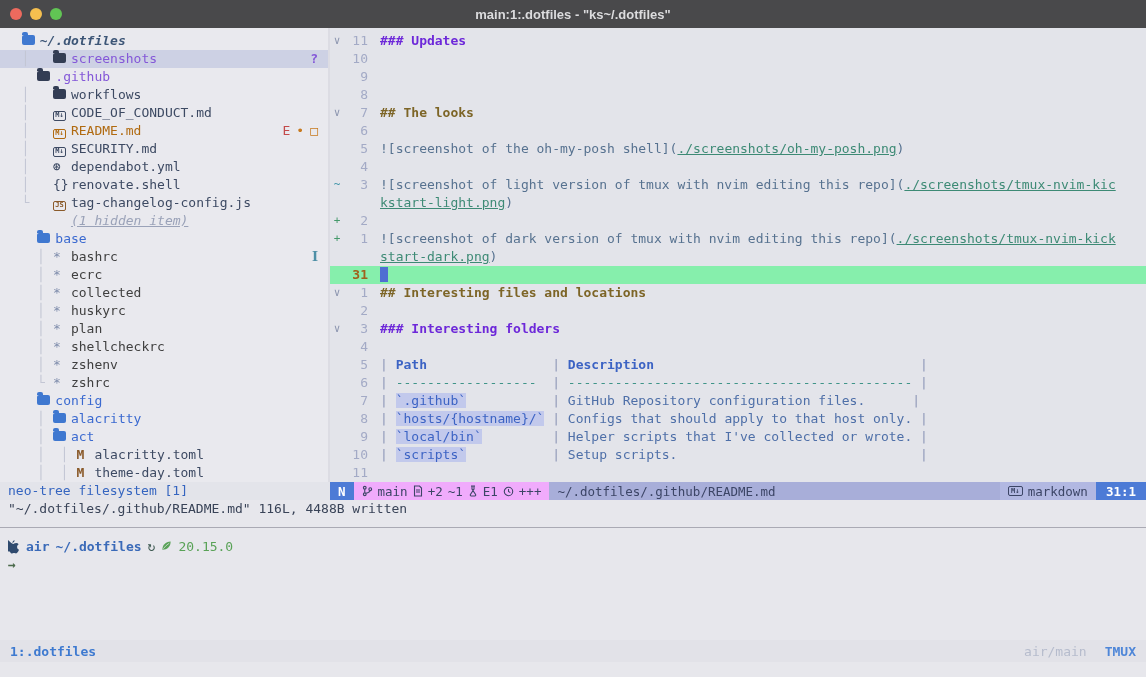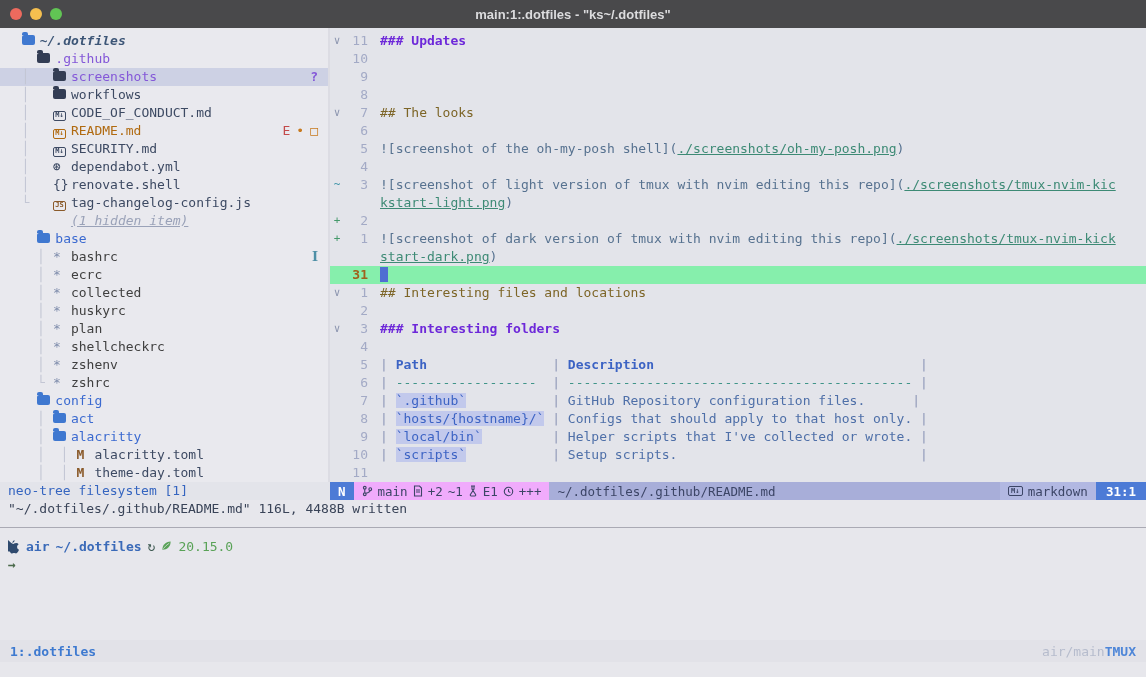--- a/index.html
+++ b/index.html
@@ -48,21 +48,21 @@
   
   .eline { height:18px; line-height:18px; white-space:pre; display:flex; position:relative; color:#577290; }
   .eline.cur { background:#86efac; }
   .gcol { width:14px; flex:0 0 14px; text-align:center; font-size:11px; }
   .sg-fold { color:#8d96b0; }
   .sg-add { color:#44996a; }
   .sg-change { color:#3f93a8; }
   .ncol { width:24px; flex:0 0 24px; text-align:right; color:#a3aac6; }
   .ncol.curnum { color:#a0611c; font-weight:bold; }
   .tcol { padding-left:12px; white-space:pre; }
-  .sg-h2 { color:#7d6527; font-weight:normal; }
+  .sg-h2 { color:#7d6527; font-weight:bold; }
   .sg-h3 { color:#6d28d9; font-weight:bold; }
   .sg-code { color:#3c63c4; background:#c2c9ec; }
   .sg-txt { color:#577290; }
   .sg-link { color:#3d8a75; text-decoration:underline; }
   .sg-pipe { color:#8f98b8; }
   .sg-th { color:#3c63c4; font-weight:bold; }
   .sg-dash { color:#3f9488; }
   .sg-cell { color:#4e6fa8; }
   .sg-plain { color:#577290; }
   .cursorblock { display:inline-block; width:8px; height:15px; background:#4f6ed2; vertical-align:-3px; }
@@ -89,21 +89,21 @@
   .sline { height:18px; line-height:18px; display:flex; align-items:center; gap:6px; white-space:pre; }
   .p-blue { color:#3a6ab8; font-weight:bold; }
   .p-green { color:#59a257; }
   .p-dark { color:#3f5a52; }
   .p-arrow { color:#4c6b4c; font-weight:bold; }
   .appleicon { color:#2f4a6e; display:inline-flex; }
 
   
   .tmuxbar { height:22px; flex:0 0 auto; background:#e2e2e8; display:flex; align-items:center; padding:0 10px; }
   .tm-left { color:#3e7ad0; font-weight:bold; }
-  .tm-right { margin-left:auto; display:flex; gap:0; }
+  .tm-right { margin-left:auto; display:flex; gap:18px; }
   .tm-faint { color:#b6bccd; }
   .tm-label { color:#4e86d8; font-weight:bold; }
   .bottompad { height:15px; flex:0 0 auto; background:#e7e7ec; }
 </style>
 </head>
 <body>
 
 <div class="window">
 
   <div class="titlebar">
@@ -111,42 +111,42 @@
       <span class="light red"></span>
       <span class="light yellow"></span>
       <span class="light green"></span>
     </div>
     <div class="title">main:1:.dotfiles - "ks~/.dotfiles"</div>
   </div>
 
   <div class="main">
     <div class="sidebar" id="sidebar">
         <div class="srow"><span class="pre">  </span><span class="sicon ic-blue"><span class="icn-folder"></span></span><span class="sc-root">~/.dotfiles</span></div>
+        <div class="srow sel"><span class="pre">  │   </span><span class="sicon ic-darknavy"><span class="icn-folder"></span></span><span class="sc-purple">screenshots</span><span class="badges"><span class="b-purple">?</span></span></div>
         <div class="srow"><span class="pre">    </span><span class="sicon ic-darknavy"><span class="icn-folder"></span></span><span class="sc-purple">.github</span></div>
-        <div class="srow sel"><span class="pre">  │   </span><span class="sicon ic-darknavy"><span class="icn-folder"></span></span><span class="sc-purple">screenshots</span><span class="badges"><span class="b-purple">?</span></span></div>
         <div class="srow"><span class="pre">  │   </span><span class="sicon ic-darknavy"><span class="icn-folder"></span></span><span class="sc-dark">workflows</span></div>
         <div class="srow"><span class="pre">  │   </span><span class="sicon sc-dark"><span class="fbox">M↓</span></span><span class="sc-dark">CODE_OF_CONDUCT.md</span></div>
         <div class="srow"><span class="pre">  │   </span><span class="sicon sc-orange"><span class="fbox">M↓</span></span><span class="sc-orange">README.md</span><span class="badges"><span class="b-red">E</span><span class="b-orange">•</span><span class="b-orange">□</span></span></div>
         <div class="srow"><span class="pre">  │   </span><span class="sicon sc-dark"><span class="fbox">M↓</span></span><span class="sc-dark">SECURITY.md</span></div>
         <div class="srow"><span class="pre">  │   </span><span class="sicon sc-dark">⊛</span><span class="sc-dark">dependabot.yml</span></div>
         <div class="srow"><span class="pre">  │   </span><span class="sicon sc-dark">{}</span><span class="sc-dark">renovate.shell</span></div>
         <div class="srow"><span class="pre">  └   </span><span class="sicon ic-toml"><span class="fbox">JS</span></span><span class="sc-dark">tag-changelog-config.js</span></div>
         <div class="srow"><span class="pre">      </span><span class="sicon " style="width: 0px;"></span><span class="sc-muted">(1 hidden item)</span></div>
         <div class="srow"><span class="pre">    </span><span class="sicon ic-blue"><span class="icn-folder"></span></span><span class="sc-blue">base</span></div>
         <div class="srow"><span class="pre">    │ </span><span class="sicon ic-star">*</span><span class="sc-fileblue">bashrc</span><span class="badges"><span class="b-ibeam">I</span></span></div>
         <div class="srow"><span class="pre">    │ </span><span class="sicon ic-star">*</span><span class="sc-fileblue">ecrc</span></div>
         <div class="srow"><span class="pre">    │ </span><span class="sicon ic-star">*</span><span class="sc-fileblue">collected</span></div>
         <div class="srow"><span class="pre">    │ </span><span class="sicon ic-star">*</span><span class="sc-fileblue">huskyrc</span></div>
         <div class="srow"><span class="pre">    │ </span><span class="sicon ic-star">*</span><span class="sc-fileblue">plan</span></div>
         <div class="srow"><span class="pre">    │ </span><span class="sicon ic-star">*</span><span class="sc-fileblue">shellcheckrc</span></div>
         <div class="srow"><span class="pre">    │ </span><span class="sicon ic-star">*</span><span class="sc-fileblue">zshenv</span></div>
         <div class="srow"><span class="pre">    └ </span><span class="sicon ic-star">*</span><span class="sc-fileblue">zshrc</span></div>
         <div class="srow"><span class="pre">    </span><span class="sicon ic-blue"><span class="icn-folder"></span></span><span class="sc-blue">config</span></div>
+        <div class="srow"><span class="pre">    │ </span><span class="sicon ic-blue"><span class="icn-folder"></span></span><span class="sc-blue">alacritty</span></div>
         <div class="srow"><span class="pre">    │ </span><span class="sicon ic-blue"><span class="icn-folder"></span></span><span class="sc-blue">act</span></div>
-        <div class="srow"><span class="pre">    │ </span><span class="sicon ic-blue"><span class="icn-folder"></span></span><span class="sc-blue">alacritty</span></div>
         <div class="srow"><span class="pre">    │  │ </span><span class="sicon ic-toml" style="font-weight: bold;">M</span><span class="sc-dark">alacritty.toml</span></div>
         <div class="srow"><span class="pre">    │  │ </span><span class="sicon ic-toml" style="font-weight: bold;">M</span><span class="sc-dark">theme-day.toml</span></div>
       </div>
     <div class="editorpane" id="editor">
         <div class="eline"><span class="gcol sg-fold">∨</span><span class="ncol">11</span><span class="tcol"><span class="sg-h3">### Updates</span></span></div>
         <div class="eline"><span class="gcol"></span><span class="ncol">10</span><span class="tcol"></span></div>
         <div class="eline"><span class="gcol"></span><span class="ncol">9</span></div>
         <div class="eline"><span class="gcol"></span><span class="ncol">8</span><span class="tcol"></span></div>
         <div class="eline"><span class="gcol sg-fold">∨</span><span class="ncol">7</span><span class="tcol"><span class="sg-h2">## The looks</span></span></div>
         <div class="eline"><span class="gcol"></span><span class="ncol">6</span><span class="tcol"></span></div>

